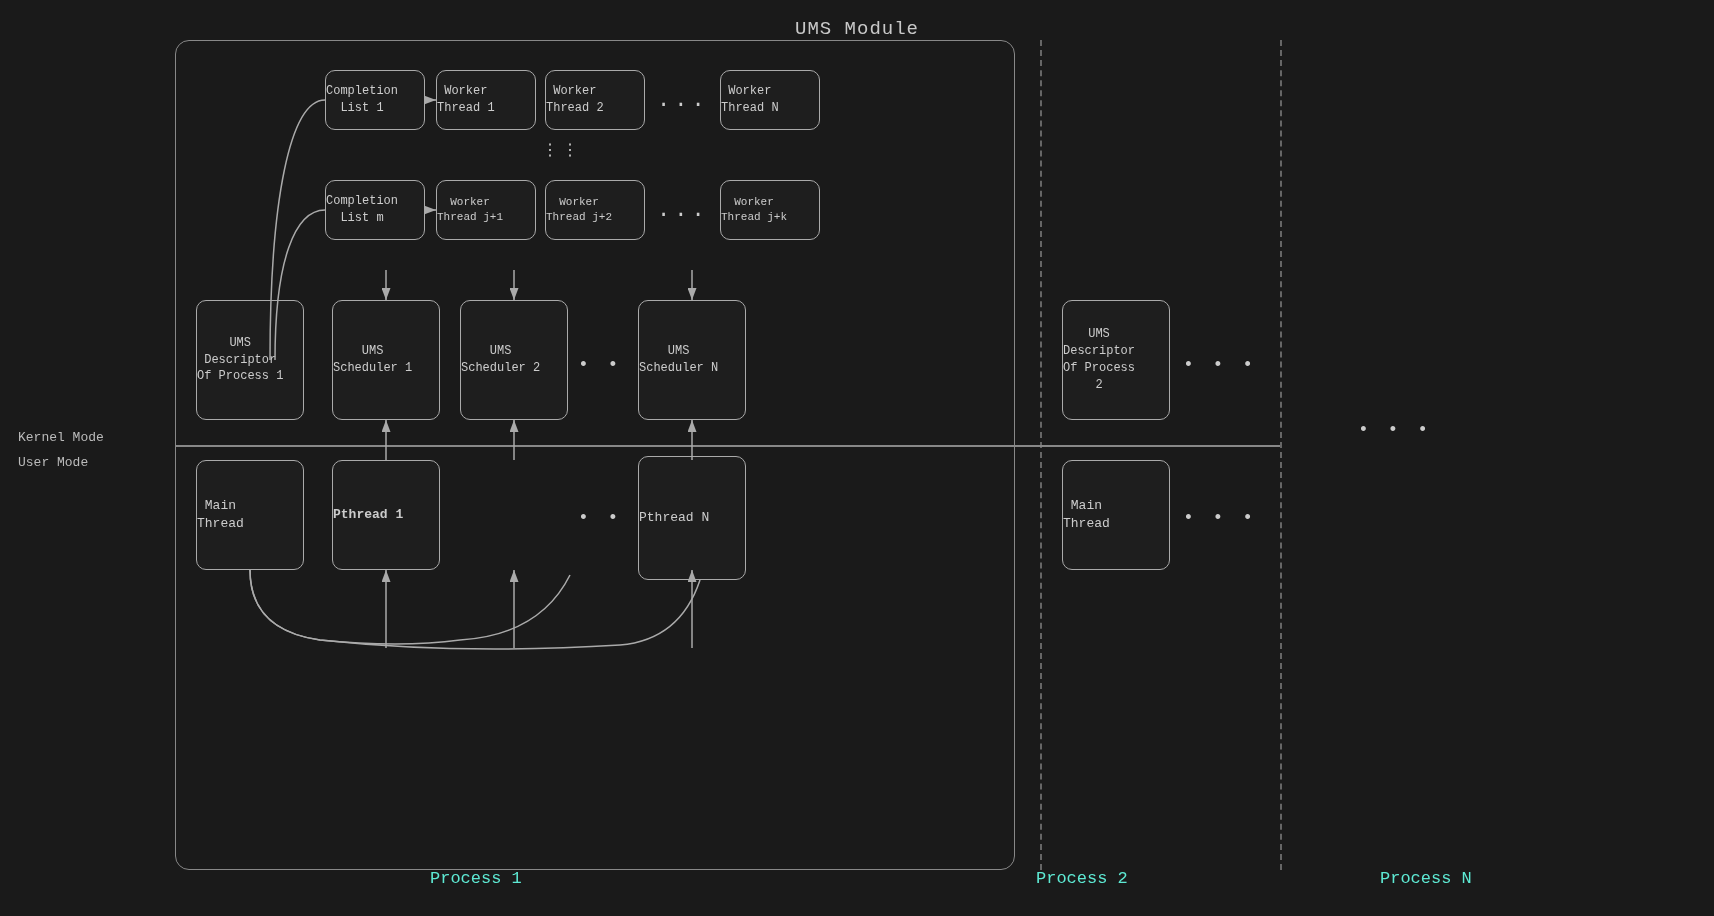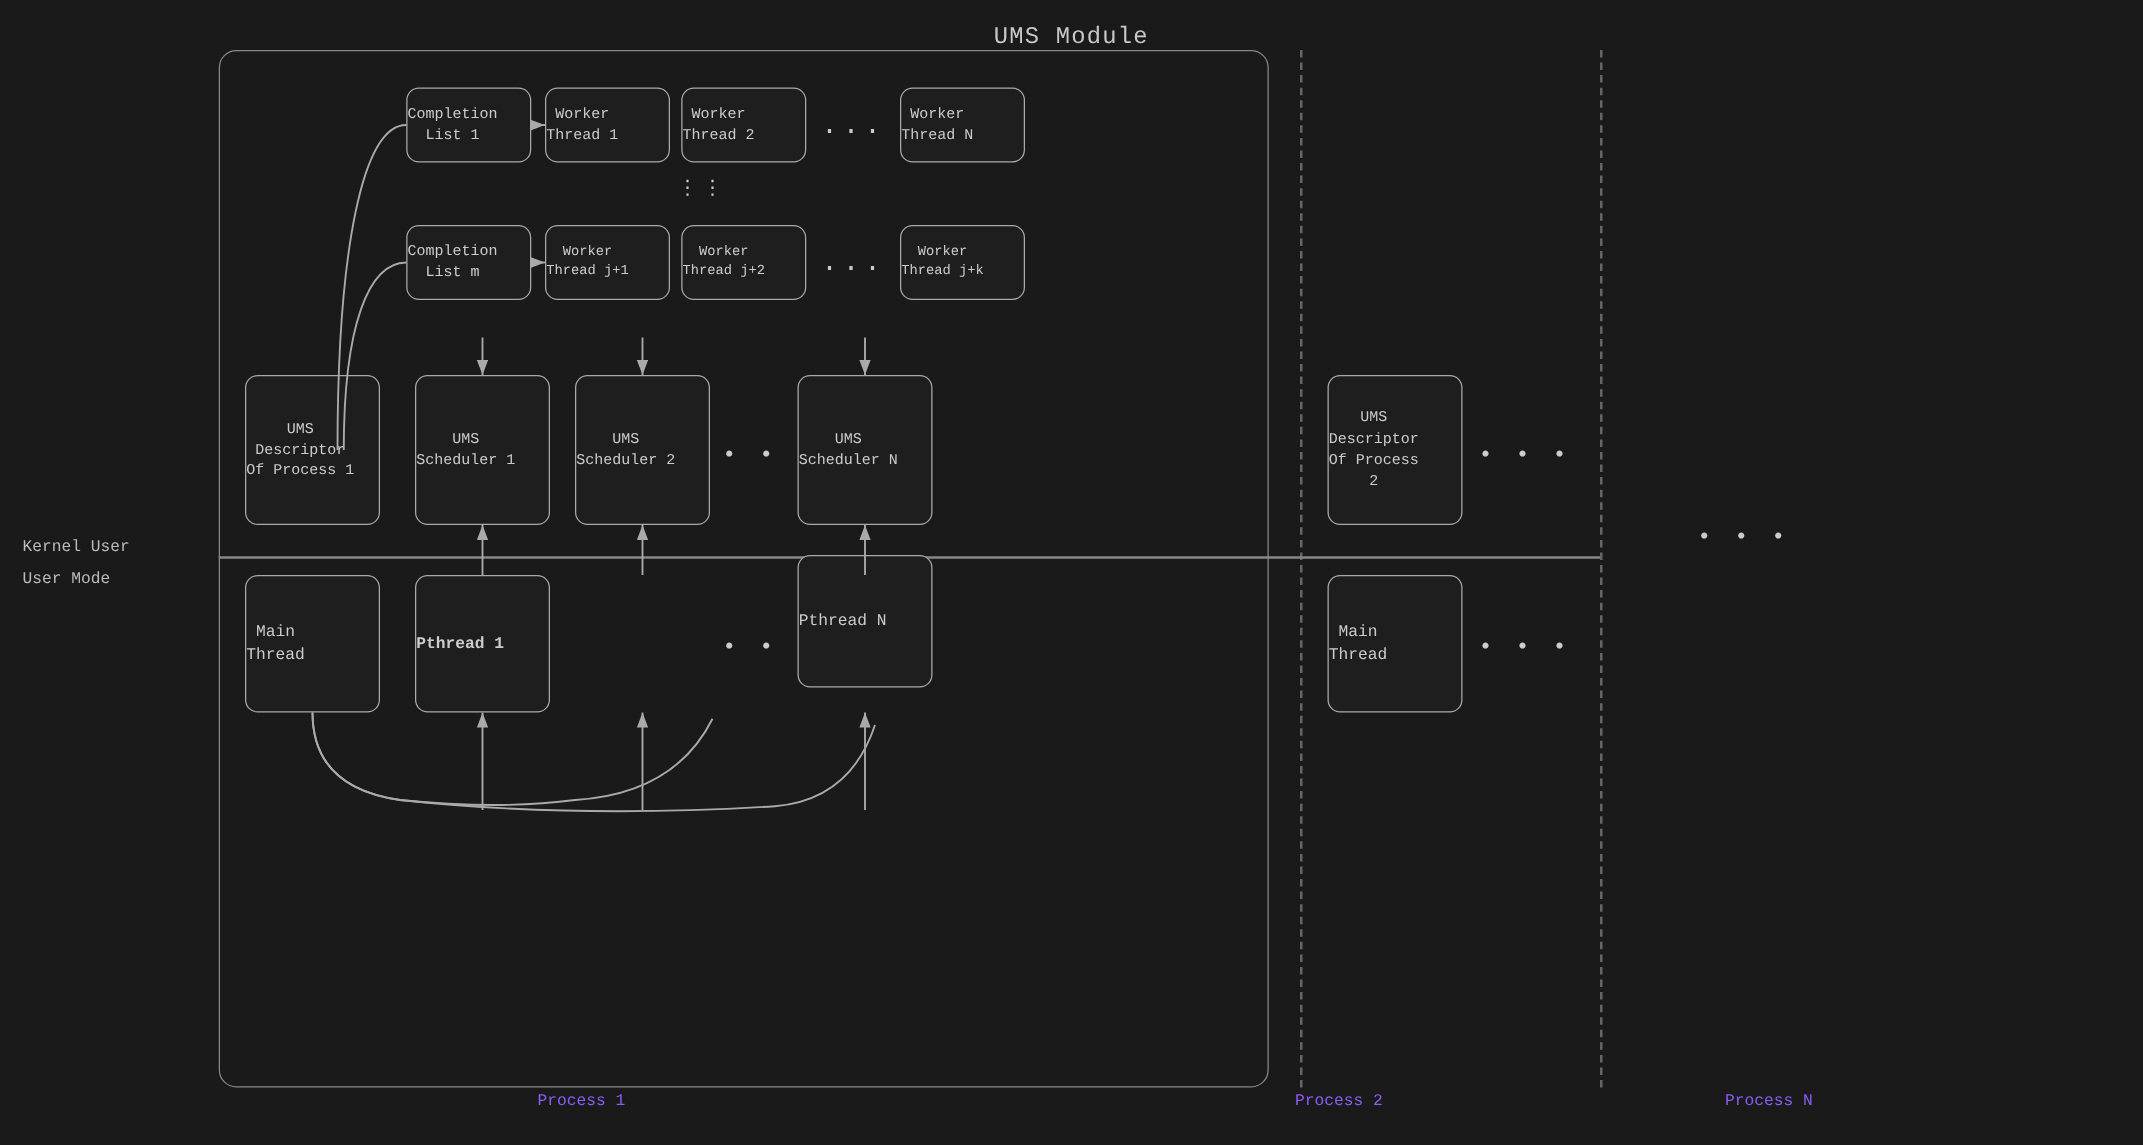--- a/index.html
+++ b/index.html
@@ -45,22 +45,22 @@
     .user-mode-label {
       position: absolute;
       top: 455px;
       left: 18px;
       font-size: 13px;
       color: #bbb;
     }
     
     .process-label {
       position: absolute;
-      font-size: 13px;
-      color: #8b5cf6;
+      font-size: 17px;
+      color: #5eead4;
     }
     
     .vdash1 {
       position: absolute;
       top: 40px;
       left: 1040px;
       width: 1.5px;
       height: 830px;
       border-left: 2px dashed #666;
     }
@@ -108,21 +108,21 @@
 
   <div class="ums-module-label">UMS Module</div>
 
   <div class="outer-box"></div>
 
   <div class="vdash1"></div>
   <div class="vdash2"></div>
 
   <div style="position:absolute;top:445px;left:175px;width:1105px;height:1.5px;background:#888;"></div>
 
-  <div class="kernel-mode-label">Kernel User</div>
+  <div class="kernel-mode-label">Kernel Mode</div>
 
   <div class="user-mode-label">User Mode</div>
 
   <div class="process-label" style="bottom:28px;left:430px;">Process 1</div>
 
   <div class="process-label" style="bottom:28px;left:1036px;">Process 2</div>
 
   <div class="process-label" style="bottom:28px;left:1380px;">Process N</div>
 
   <div class="box" style="left:325px;top:70px;width:100px;height:60px;font-size:12px;">
@@ -200,21 +200,21 @@
 Thread</span>
   </div>
 
   <div class="box" style="left:332px;top:460px;width:108px;height:110px;font-size:13px;font-weight:bold;">
     <span style="white-space:pre-line;">Pthread 1</span>
   </div>
 
 
   <div class="dots" style="left:578px;top:508px;font-size:18px;">• • •</div>
 
-  <div class="box" style="left:638px;top:444px;width:108px;height:106px;font-size:13px;">
+  <div class="box" style="left:638px;top:456px;width:108px;height:124px;font-size:13px;">
     <span style="white-space:pre-line;">Pthread N</span>
   </div>
 
   <div class="box" style="left:1062px;top:300px;width:108px;height:120px;font-size:12px;">
     <span style="white-space:pre-line;">UMS
 Descriptor
 Of Process
 2</span>
   </div>
 

